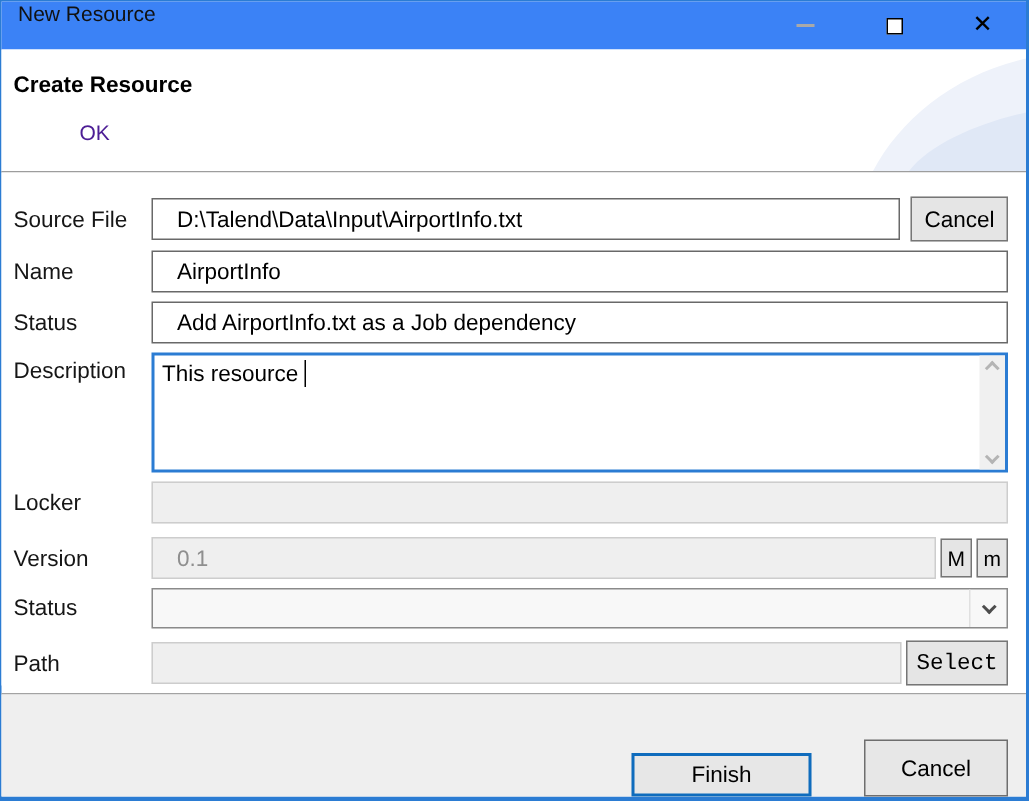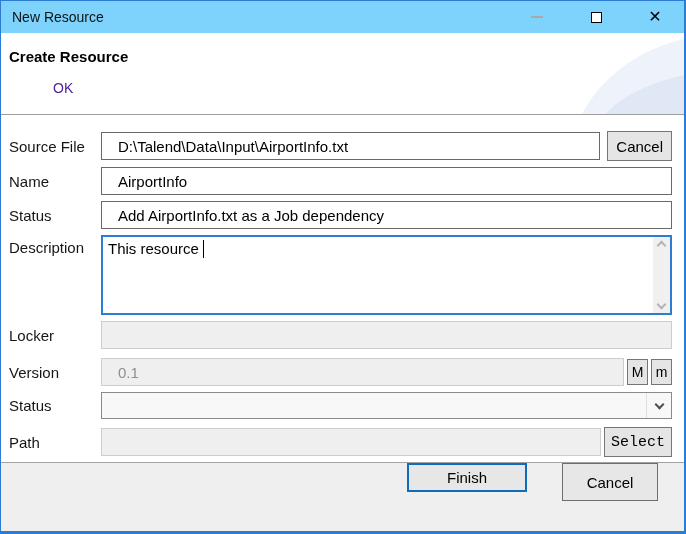--- a/index.html
+++ b/index.html
@@ -5,21 +5,21 @@
   * { margin:0; padding:0; box-sizing:border-box; }
   html,body { width:686px; height:534px; background:#fff; overflow:hidden; }
   body { font-family:"Liberation Sans", sans-serif; color:#000; }
 
   .dialog {
     position:relative; width:686px; height:534px; background:#fff;
     border:1px solid #2b7cd3; border-right-width:2px; border-bottom-width:3px;
   }
 
   
-  .titlebar { height:32px; display:flex; align-items:center; background:#7dd3fc; }
+  .titlebar { height:32px; display:flex; background:#3b82f6; }
   .titlebar .title { padding-left:11px; font-size:14px; color:#111; flex:1 1 auto; }
   .win-controls { display:flex; align-items:center; gap:45px; padding-right:22px; }
   .win-btn { width:14px; height:14px; display:flex; align-items:center; justify-content:center; cursor:default; }
   .ic-min { width:12px; height:2px; background:#a9a9a9; }
   .ic-max { width:11px; height:11px; border:1px solid #000; background:#fff; }
   .ic-close { font-size:16px; line-height:14px; color:#000; }
 
   
   .banner { position:relative; height:81px; background:#fff; overflow:hidden; }
   .banner-title { position:absolute; left:8px; top:15px; font-size:15px; font-weight:bold; color:#000; }
@@ -79,21 +79,21 @@
     position:absolute; right:0; top:0; width:25px; height:100%;
     border-left:1px solid #e0e0e0; display:flex; align-items:center; justify-content:center;
   }
   .chev-down-dk { width:7px; height:7px; border-right:2px solid #4d4d4d; border-bottom:2px solid #4d4d4d; transform:rotate(45deg); margin-top:-3px; }
   .combo-value { padding-left:6px; font-size:15px; color:#000; }
 
   
   .footer-sep { position:absolute; left:0; right:0; bottom:68px; height:1px; background:#a3a3a3; }
   .footer {
     position:absolute; left:0; right:0; bottom:0; height:68px; background:#efefef;
-    display:flex; align-items:flex-start; justify-content:flex-end; padding-right:26px;
+    display:flex; align-items:flex-end; justify-content:flex-end; padding-right:12px;
   }
   .btn-finish {
     width:120px; height:29px; background:#e7e7e7; border:2px solid #0f6cbd;
     font-family:inherit; font-size:15px; color:#000; margin-right:35px; cursor:default;
   }
   .btn-cancel {
     width:96px; height:38px; background:#e7e7e7; border:1px solid #6e6e6e;
     font-family:inherit; font-size:15px; color:#000; cursor:default;
   }
 </style>

